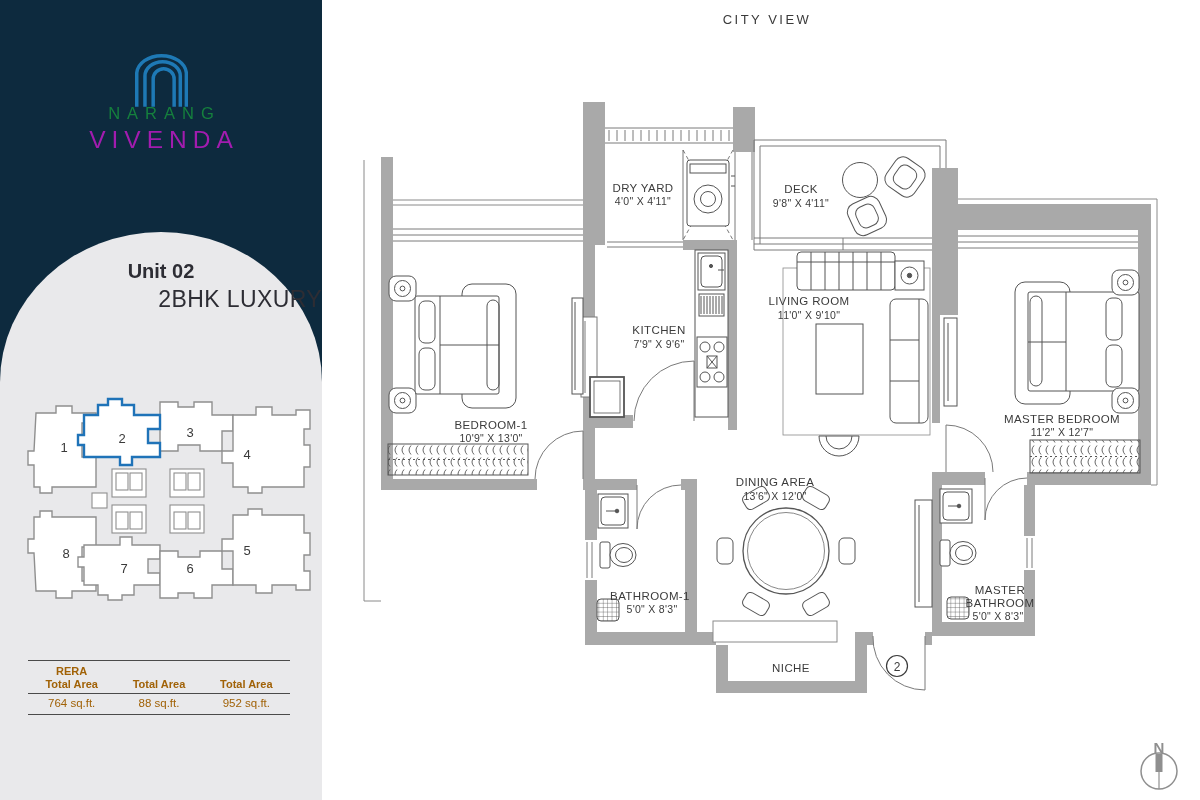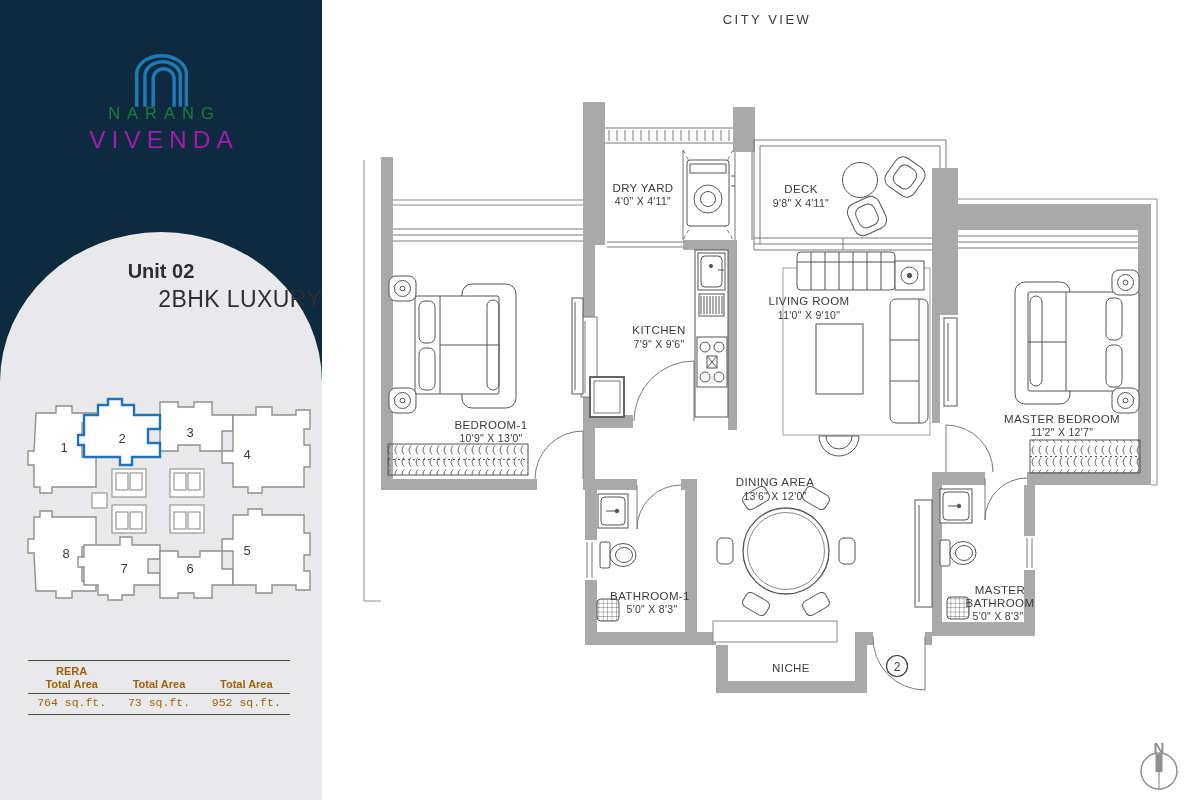--- a/index.html
+++ b/index.html
@@ -16,21 +16,21 @@
   .brand2{position:absolute;left:0;top:126px;width:322px;text-align:center;color:#a21caf;
           font-size:24.5px;letter-spacing:6px;text-indent:6px;font-weight:400;}
   .unit-title{position:absolute;left:0;top:260px;width:322px;text-align:center;color:#2d2d34;
           font-size:20px;font-weight:700;}
   .unit-sub{position:absolute;left:0;top:286px;width:322px;text-align:right;color:#2d2d34;
           font-size:23px;font-weight:400;letter-spacing:.4px;}
   .keyplan{position:absolute;left:0;top:393px;width:322px;height:220px;}
   
   .area-table{position:absolute;left:28px;top:660px;width:262px;color:#a16207;}
   .at-head{display:flex;align-items:flex-end;border-top:1.2px solid #4a4a4a;padding:4px 0 3px;}
-  .at-vals{display:flex;border-top:1.2px solid #4a4a4a;border-bottom:1.2px solid #4a4a4a;padding:3px 0 4px;font-family:Liberation Mono, monospace;}
+  .at-vals{display:flex;border-top:1.2px solid #4a4a4a;border-bottom:1.2px solid #4a4a4a;padding:3px 0 4px;}
   .at-col{flex:1;text-align:center;font-size:11px;line-height:12.5px;}
   .at-head .at-col{font-weight:bold;}
   .at-vals .at-col{font-size:11.5px;}
   
   .plan{position:absolute;left:322px;top:0;width:878px;height:800px;}
   text{font-family:"Liberation Sans",sans-serif;}
   .rname{font-size:11.5px;fill:#3b3b3b;letter-spacing:.4px;}
   .rdims{font-size:10.5px;fill:#3b3b3b;letter-spacing:.3px;}
   .cview{font-size:13px;fill:#3a3a3a;letter-spacing:2.5px;}
   .knum{font-size:13px;fill:#3a3a3a;}
@@ -107,21 +107,21 @@
       <div class="at-head">
         <div class="at-col">
           <div>RERA</div>
           <div>Total Area</div>
         </div>
         <div class="at-col">Total Area</div>
         <div class="at-col">Total Area</div>
       </div>
       <div class="at-vals">
         <div class="at-col">764 sq.ft.</div>
-        <div class="at-col">73 sq.ft.</div>
+        <div class="at-col">88 sq.ft.</div>
         <div class="at-col">952 sq.ft.</div>
       </div>
     </div>
   </div>
 
   <svg class="plan" viewBox="322 0 878 800">
     <defs>
       <pattern id="wrd" width="7" height="12" patternUnits="userSpaceOnUse">
         <path d="M5,1.5 Q1,6 5,10.5" stroke="#555" stroke-width="0.9" fill="none"></path>
       </pattern>

